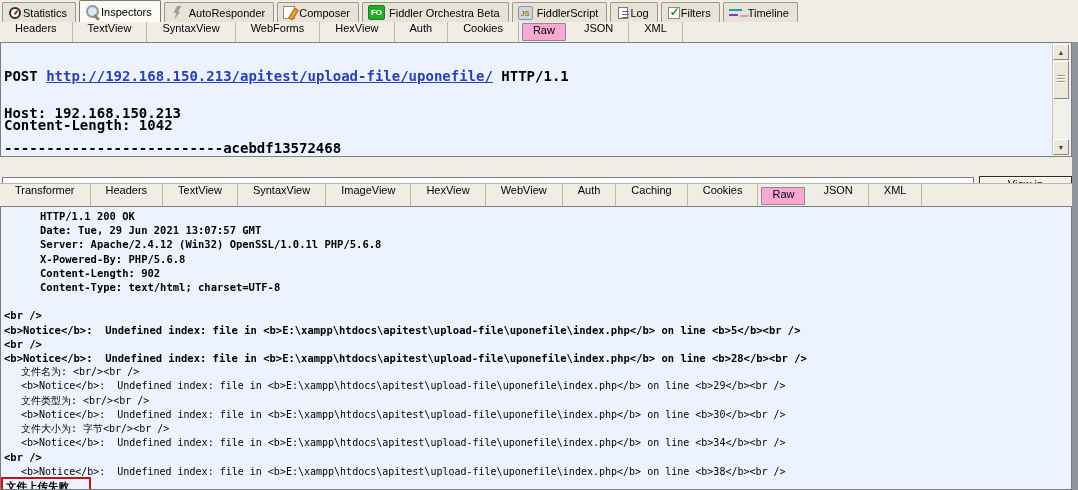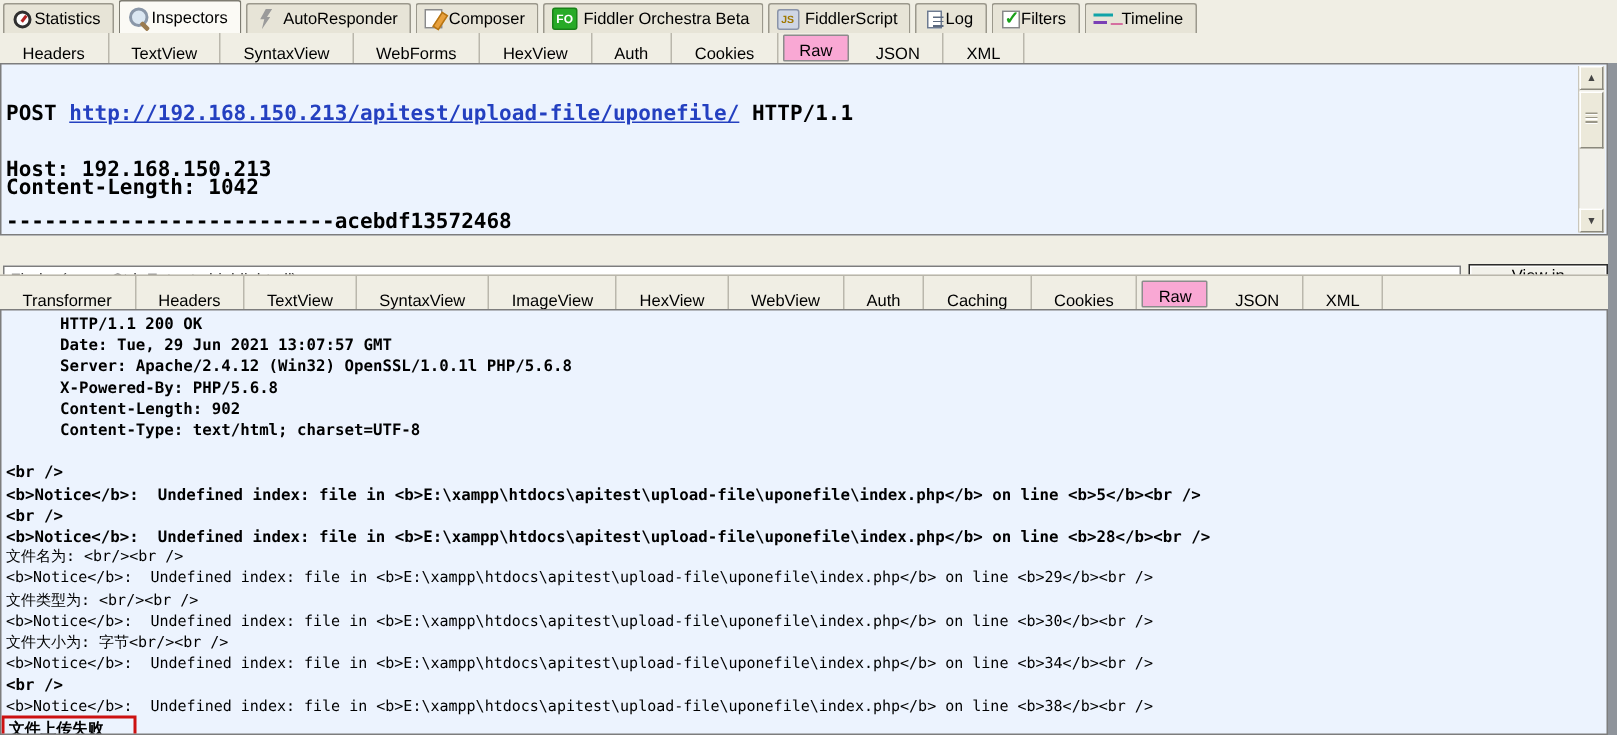--- a/index.html
+++ b/index.html
@@ -34,34 +34,34 @@
   .ic-filt{width:12px;height:12px;background:#fff;border:1px solid #888;margin:1px;box-sizing:border-box;}
   .ic-filt::after{content:"✓";position:absolute;left:1px;top:-3px;color:#1aa01a;font-weight:bold;font-size:12px;}
   .ic-tl::before{content:"";position:absolute;left:0;top:3px;width:13px;height:2.5px;background:#10a3a8;}
   .ic-tl::after{content:"";position:absolute;left:0;top:8px;width:9px;height:2.5px;background:#7a3fb5;
         box-shadow:11px 1px 0 -0.5px #d0488f;}
 
   
   .tabs2{position:absolute;left:0;width:1078px;display:flex;align-items:center;background:#f0eee4;}
   #reqtabs{top:22px;height:20px;border-bottom:1px solid #6f6f6f;}
   #resptabs{top:183px;height:23px;border-top:1px solid #b9b6ab;border-bottom:1px solid #6f6f6f;}
-  .t2{height:100%;display:flex;align-items:flex-end;padding:0 15px;border-right:1px solid #bab7ac;
+  .t2{height:100%;display:flex;align-items:flex-start;padding:0 15px;border-right:1px solid #bab7ac;
       white-space:nowrap;cursor:default;}
   .t2.sel{background:#f9a8d4;border:1px solid #8c8c8c;border-radius:1px;height:16px;margin:0 3px;padding:0 10px;}
 
   
   .pane{position:absolute;left:0;background:#ecf3fe;border:1px solid #7d7d7d;box-sizing:border-box;overflow:hidden;}
   #reqpane{top:42px;width:1072px;height:115px;}
   #resppane{top:206px;width:1072px;height:284px;}
   .rawtxt{position:absolute;left:3px;top:2px;right:20px;white-space:pre;
           font-family:"DejaVu Sans Mono","Liberation Mono",monospace;}
   .ln{font-size:14px;line-height:11.4px;font-weight:bold;}
   .hdr{font-size:10.5px;line-height:10.7px;font-weight:bold;padding-left:36px;}
   .bdy{font-size:10.5px;line-height:14.2px;font-weight:bold;}
-  .thin{font-weight:normal;font-size:10px;}
+  .thin{font-weight:normal;font-size:10px;margin-left:17px;}
   a.url{color:#2440c0;text-decoration:underline;cursor:pointer;}
   .fail{display:inline-block;border:2px solid #cc1111;padding:0 20px 11px 3px;margin:-2px 0 0 -3px;}
 
   
   .sb{position:absolute;top:1px;right:1px;width:17px;bottom:1px;background:#f1f0ea;border-left:1px solid #c9c6bb;}
   .sb .arr{position:absolute;left:0;width:16px;height:16px;background:#ece9da;border:1px solid;
            border-color:#fff #8a887c #8a887c #fff;box-sizing:border-box;
            display:flex;align-items:center;justify-content:center;font-size:7px;color:#444;}
   .sb .up{top:0;} .sb .dn{bottom:0;}
   .sb .thumb{position:absolute;left:0;top:17px;width:16px;height:38px;background:#ece9da;border:1px solid;

